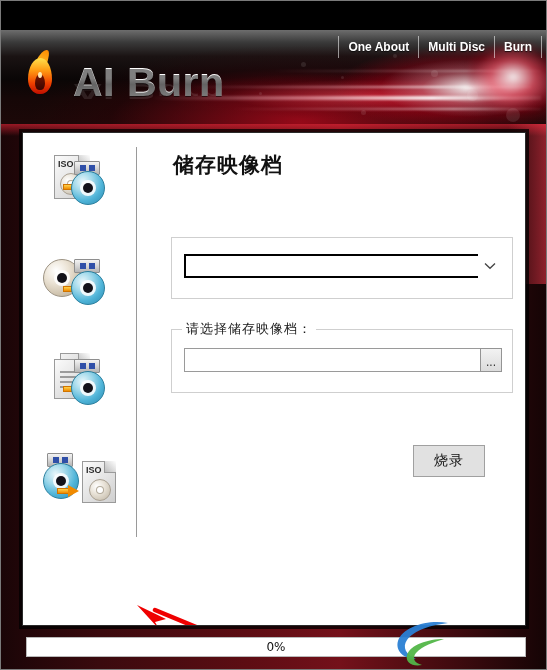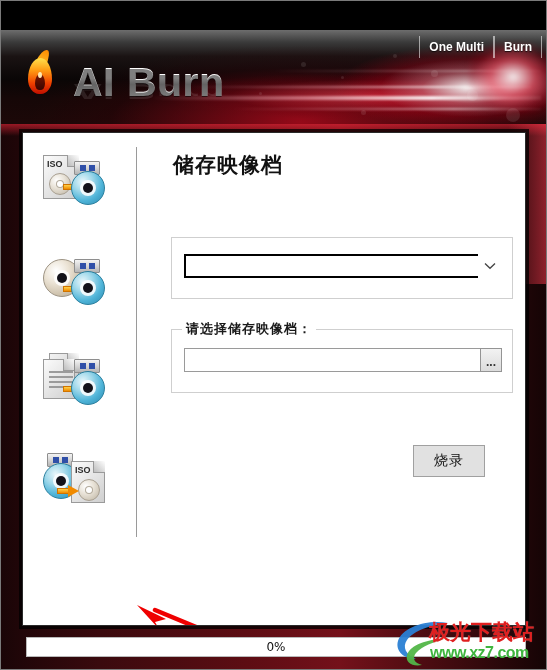--- a/index.html
+++ b/index.html
@@ -248,20 +248,21 @@
   .side-item.i2 { top: 218px; }
   .side-item.i3 { top: 318px; }
 
   
   .ic { position: absolute; }
   .doc {
     width: 36px; height: 44px;
     background: linear-gradient(135deg, #fbfbfb 0%, #e3e3e3 55%, #cfcfcf 100%);
     border: 1px solid #9a9a9a;
     box-sizing: border-box;
+    margin-left: 11px;
   }
   .doc.gray {
     background: linear-gradient(135deg, #f2f2f2 0%, #d8d8d8 55%, #bdbdbd 100%);
   }
   .doc .fold {
     position: absolute;
     right: -1px; top: -1px;
     width: 11px; height: 11px;
     background: linear-gradient(225deg, #ffffff 0%, #bcbcbc 100%);
     border-left: 1px solid #9a9a9a;
@@ -407,21 +408,21 @@
     left: 10px; top: -10px;
     padding: 0 4px;
     background: #ffffff;
     font-size: 13px;
     color: #1a1a1a;
     font-family: "DejaVu Sans", "Liberation Sans", sans-serif;
     letter-spacing: 1px;
     white-space: nowrap;
   }
   .fs-drive { left: 22px; top: 104px; width: 342px; height: 62px; }
-  .fs-image { left: 22px; top: 196px; width: 342px; height: 64px; font-weight: bold; }
+  .fs-image { left: 22px; top: 196px; width: 342px; height: 64px; }
 
   .combo {
     position: absolute;
     left: 12px; top: 16px;
     width: 318px;
     height: 24px;
     display: flex;
     background: #ffffff;
   }
   .combo .field {
@@ -561,22 +562,23 @@
       <div class="f-tail"></div>
       <div class="f-outer"></div>
       <div class="f-inner"></div>
       <div class="f-dot"></div>
     </div>
     <div class="logo-reflect">AI Burn</div>
     <div class="logo-text">AI Burn</div>
 
     <div class="nav">
       <div class="nav-sep"></div>
-      <div class="nav-item">One Multi</div>
+      <div class="nav-item">One About</div>
       <div class="nav-sep"></div>
+      <div class="nav-item">Multi Disc</div>
       <div class="nav-sep"></div>
       <div class="nav-item">Burn</div>
       <div class="nav-sep"></div>
     </div>
   </div>
 
   <div class="body-frame">
     <div class="frame-glow"></div>
 
     <div class="content-panel">
@@ -690,17 +692,15 @@
 
     <div class="progress-wrap">
       <div class="progress-text">0%</div>
     </div>
 
     <div class="watermark">
       <svg class="wm-swoosh" width="62" height="50" viewBox="0 0 62 50">
         <path d="M54 6 C34 2 8 10 4 24 C1 34 10 42 22 42 C12 38 8 30 13 23 C20 13 38 8 54 6 Z" fill="#2a7fd4" opacity="0.95"></path>
         <path d="M50 22 C34 22 16 28 13 38 C11 45 18 50 28 48 C20 46 18 41 22 36 C28 29 40 25 50 22 Z" fill="#52b648" opacity="0.95"></path>
       </svg>
-      <div class="wm-cn">极光下载站</div>
-      <div class="wm-url">www.xz7.com</div>
     </div>
   </div>
 </div>
 
 </body></html>

